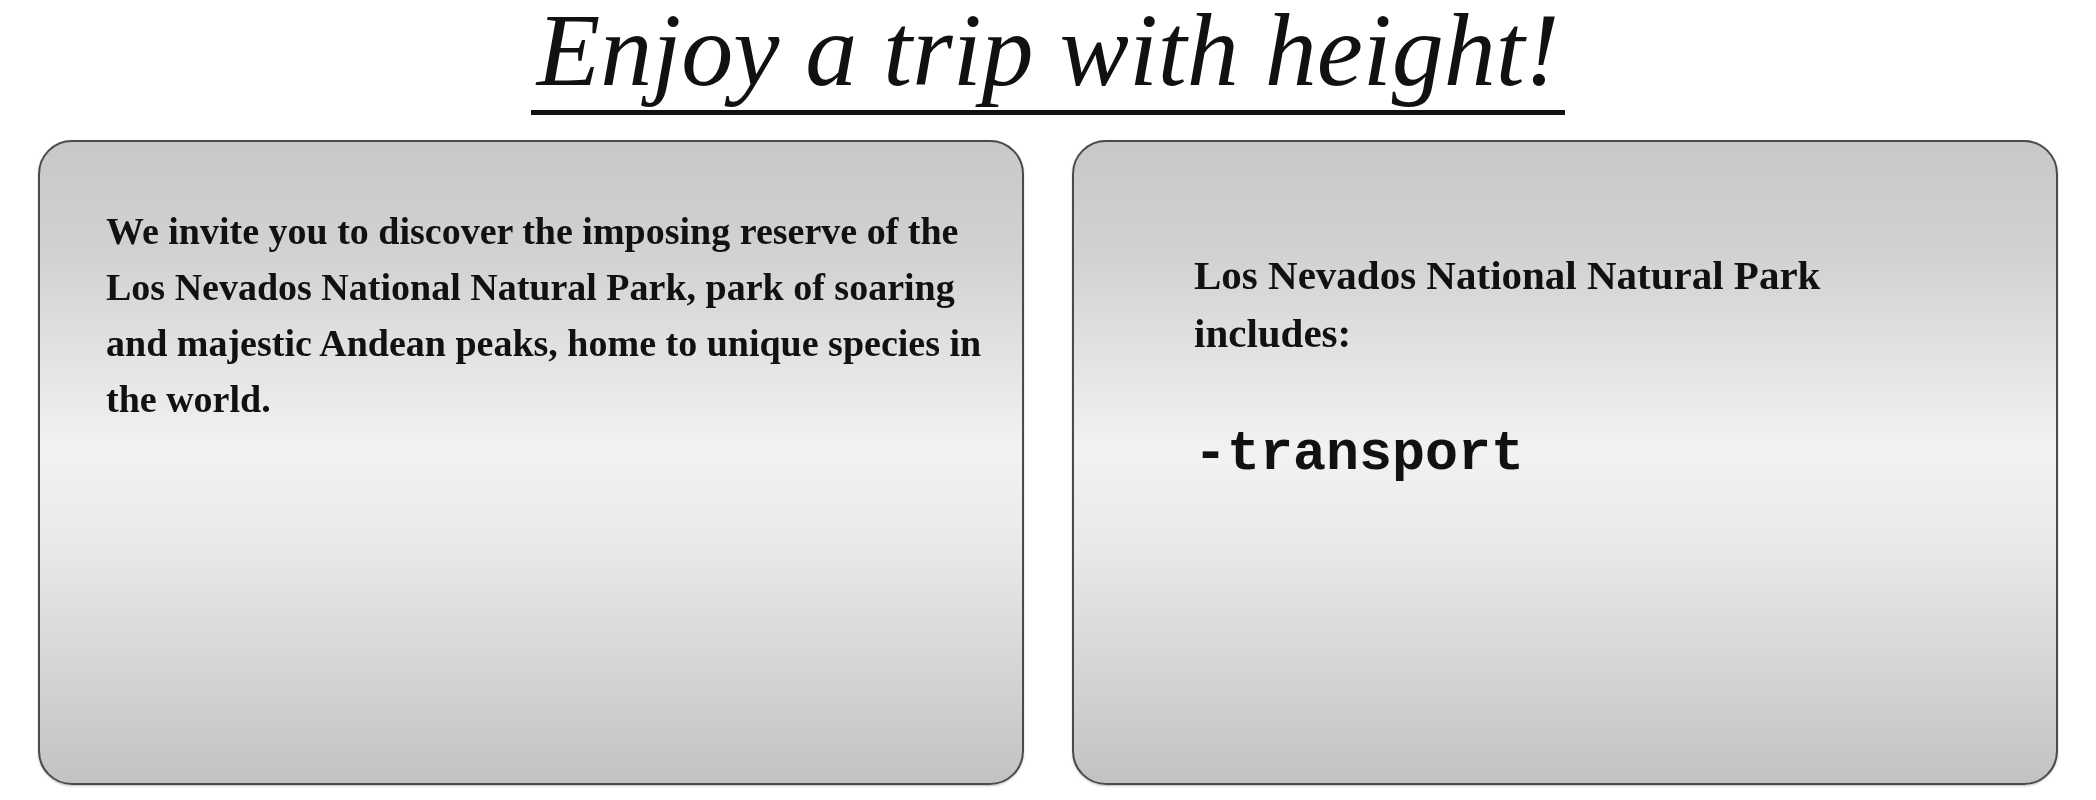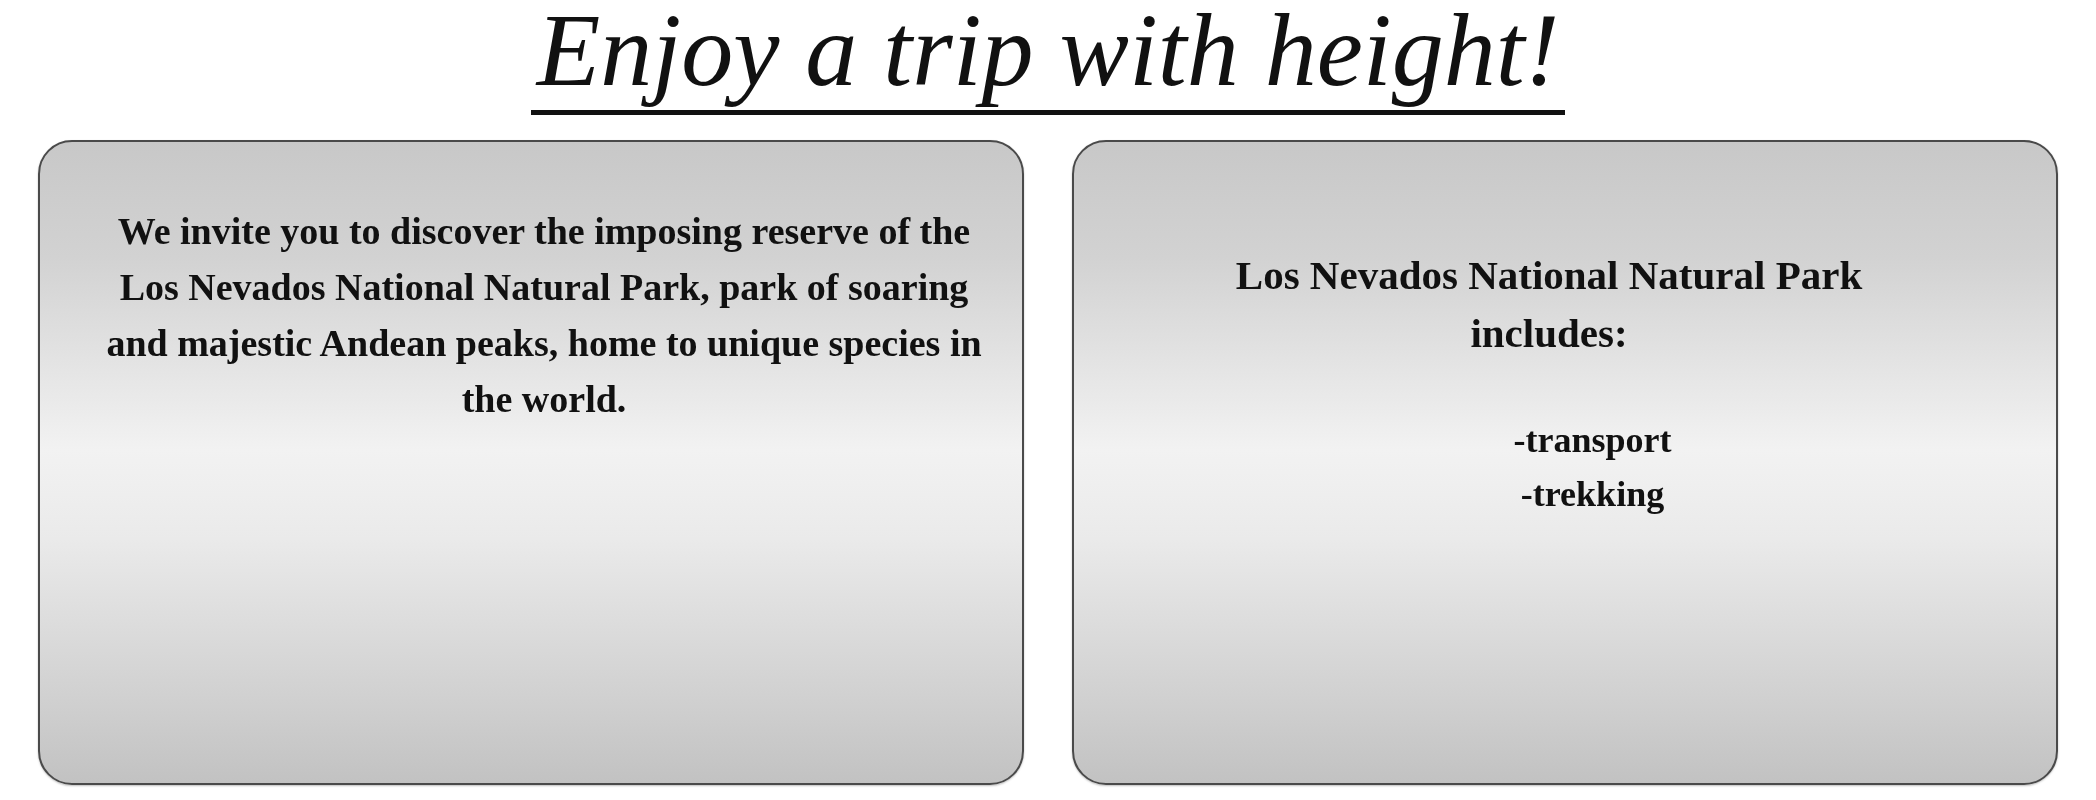--- a/index.html
+++ b/index.html
@@ -61,21 +61,20 @@
     border-radius: 34px;
     background: linear-gradient(to bottom,
                 #c8c8c8 0%,
                 #d2d2d2 18%,
                 #f2f2f2 48%,
                 #eaeaea 62%,
                 #cfcfcf 88%,
                 #c2c2c2 100%);
     box-shadow: 0 1px 2px rgba(0,0,0,0.25);
     overflow: hidden;
-    text-align: center;
   }
 
   .card-body {
     padding: 52px 58px;
   }
 
   .para {
     margin: 0;
     font-family: "Liberation Serif", serif;
     font-weight: 700;
@@ -85,44 +84,43 @@
   }
 
   .card-left .card-body {
     padding-top: 62px;
     padding-left: 66px;
     padding-right: 40px;
   }
 
   .card-right .card-body {
     padding-top: 104px;
-    padding-left: 70px;
+    padding-left: 120px;
     padding-right: 40px;
-    margin-left: 25px;
   }
 
   .list-heading {
     margin: 0 0 52px 0;
     font-family: "Liberation Serif", serif;
     font-weight: 700;
     font-size: 41px;
     line-height: 1.42;
     color: #111111;
     max-width: 760px;
   }
 
   .list {
     margin: 0;
     padding: 0;
     list-style: none;
   }
   .list li {
-    font-family: Liberation Serif, serif;
+    font-family: Liberation Mono, monospace;
     font-weight: 700;
-    font-size: 36px;
+    font-size: 55px;
     line-height: 1.48;
     color: #111111;
   }
 </style>
 </head>
 <body>
 
 <div class="page">
 
   <div class="title-wrap">
@@ -135,19 +133,18 @@
       <div class="card-body">
         <p class="para">We invite you to discover the imposing reserve of the Los Nevados National Natural Park, park of soaring and majestic Andean peaks, home to unique species in the world.</p>
       </div>
     </div>
 
     <div class="card card-right">
       <div class="card-body">
         <p class="list-heading">Los Nevados National Natural Park includes:</p>
         <ul class="list">
           <li>-transport</li>
-          <li>-trekking</li>
         </ul>
       </div>
     </div>
 
   </div>
 </div>
 
 </body></html>

